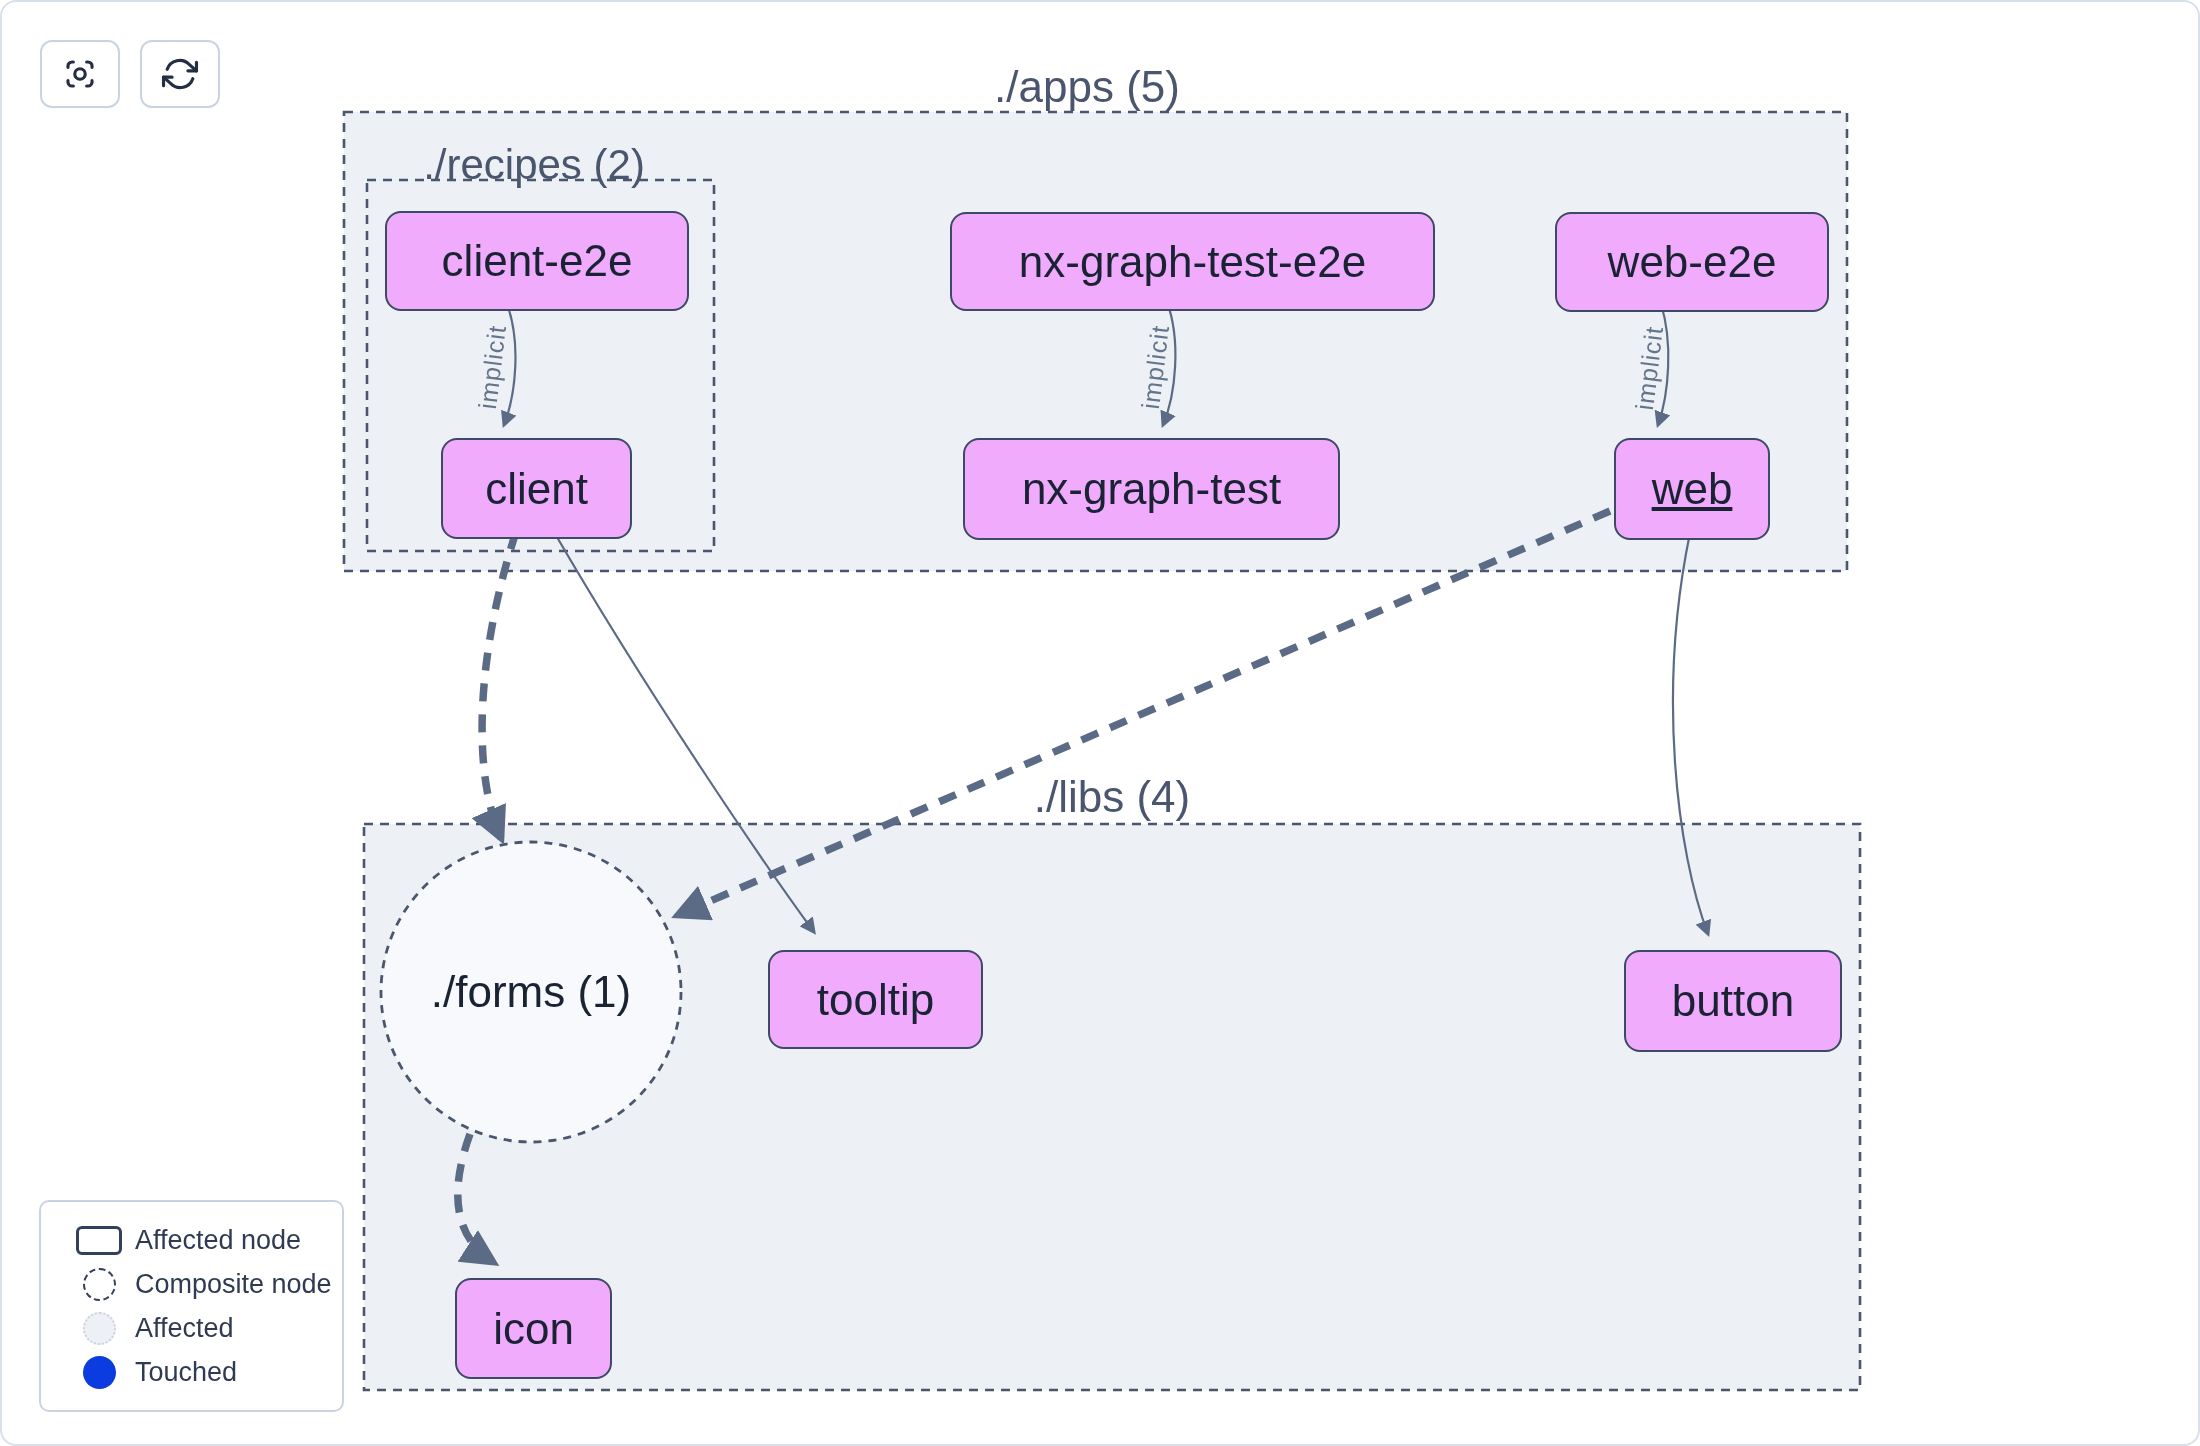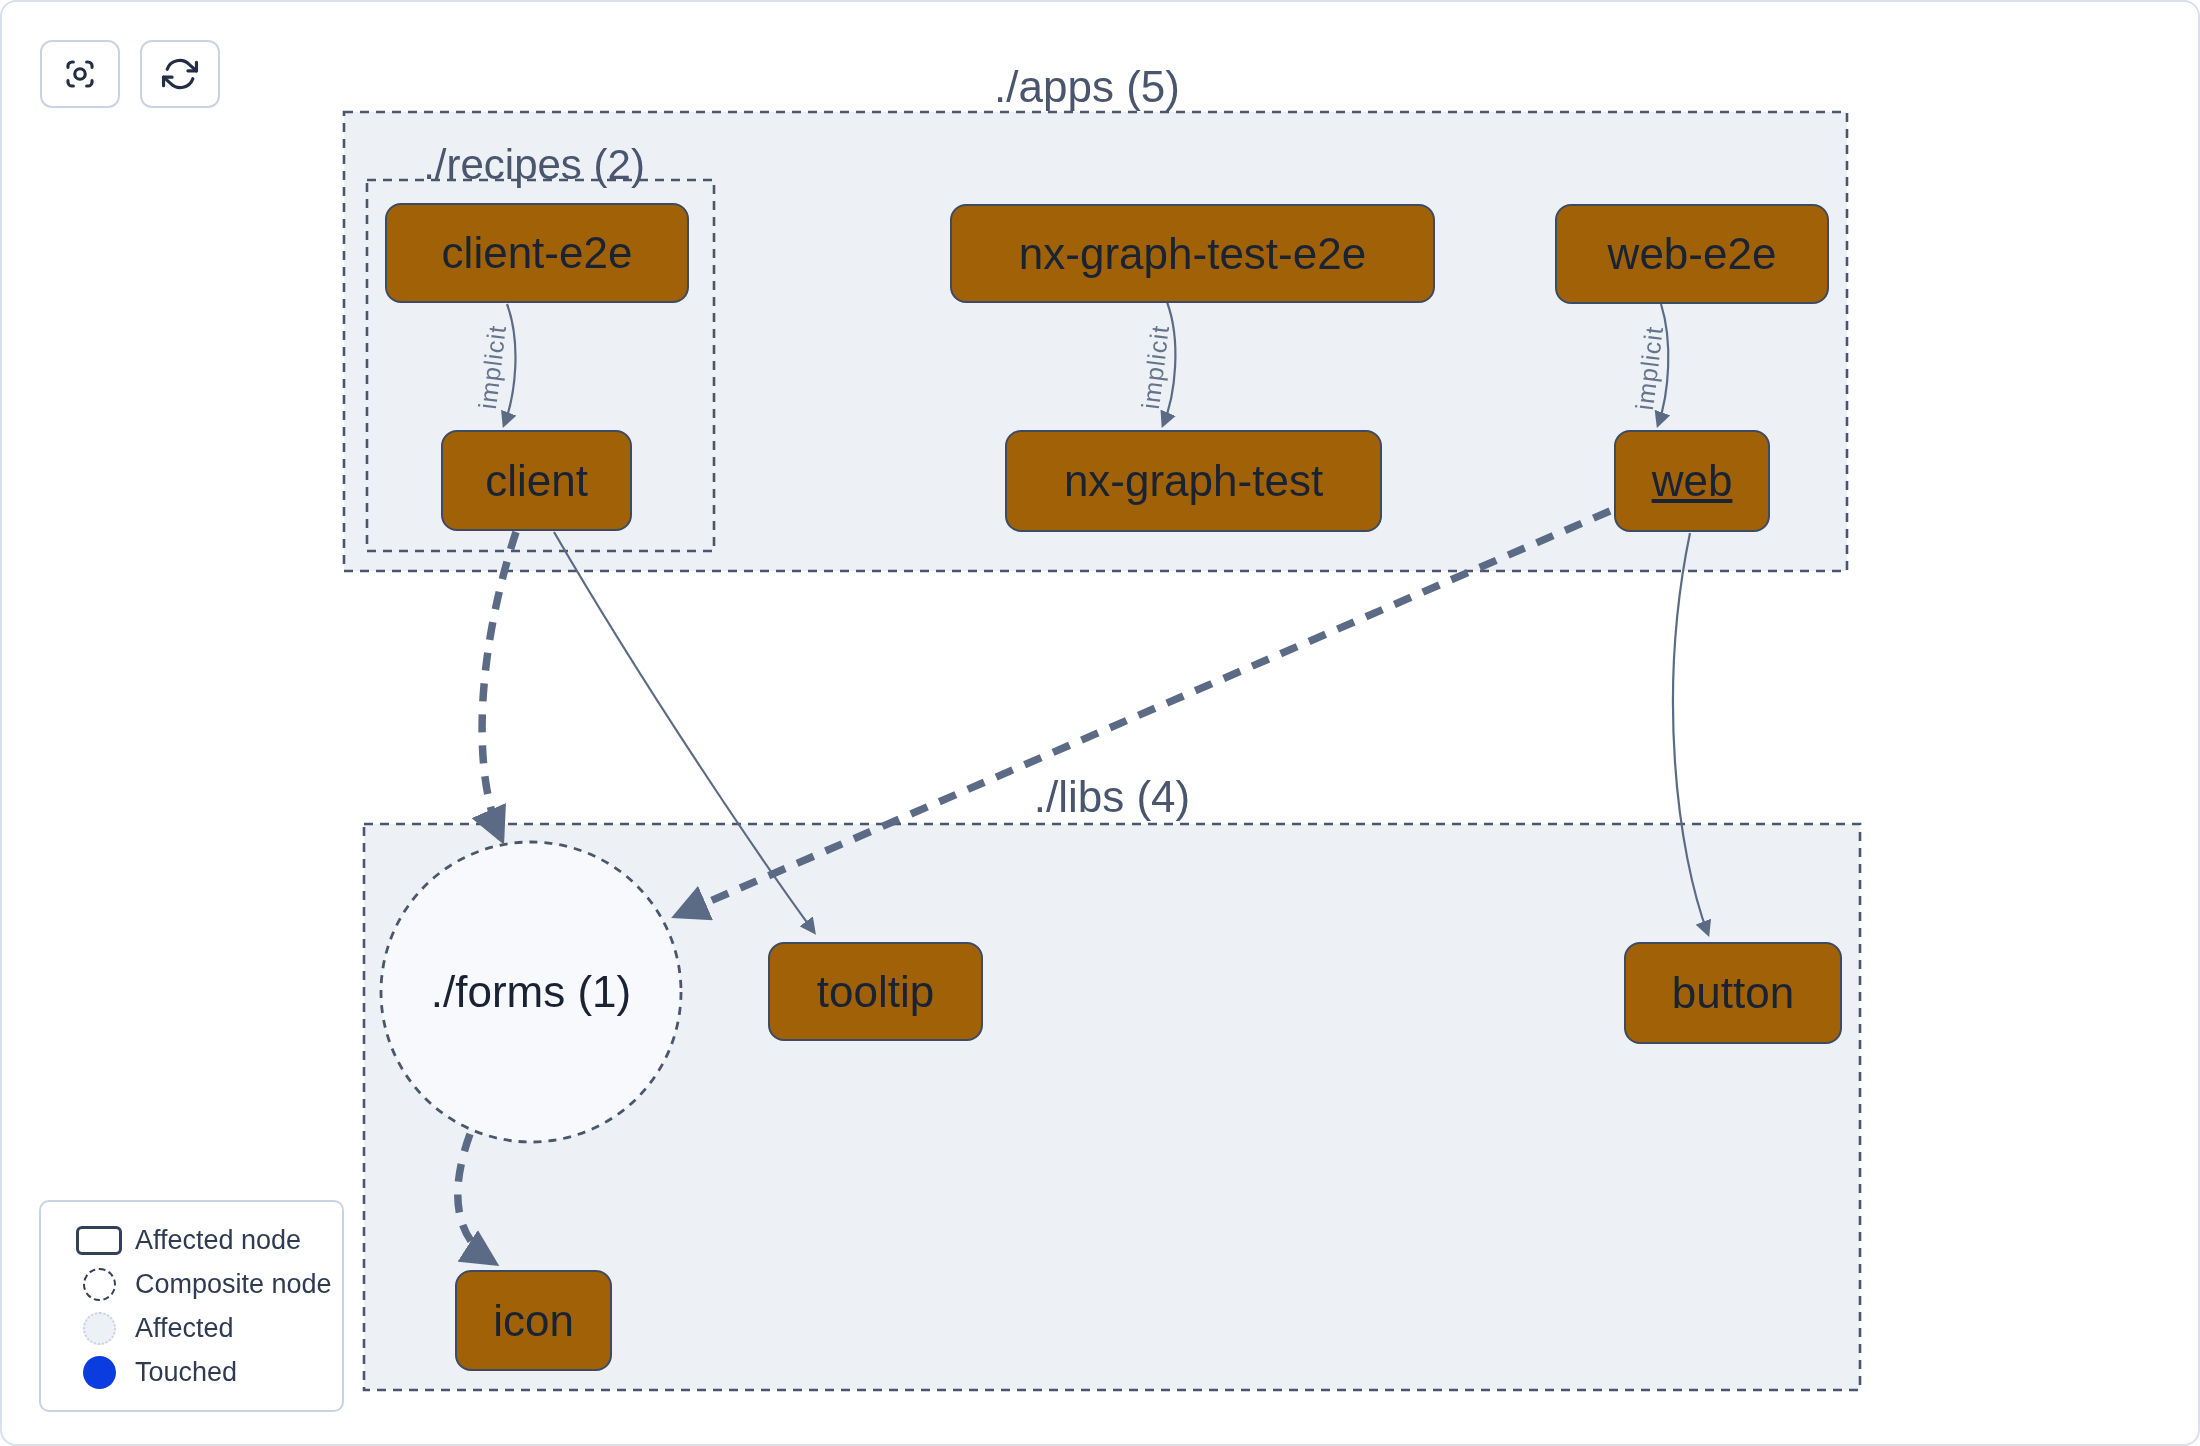--- a/index.html
+++ b/index.html
@@ -10,22 +10,22 @@
     font-family:"Liberation Sans","DejaVu Sans",sans-serif;
   }
   .edges-layer{position:absolute;left:0;top:0;z-index:2;pointer-events:none;}
   .group-title{
     position:absolute;z-index:3;transform:translateX(-50%);
     font-size:44px;color:#49566e;white-space:nowrap;
   }
   .group-title.small{font-size:42px;margin-top:9px;}
   .node{
     position:absolute;z-index:4;display:flex;align-items:center;justify-content:center;
-    background:#a16207;border:2.5px solid #3d4a63;border-radius:16px;
-    font-size:44px;color:#1a2334;cursor:pointer;white-space:nowrap;
+    background:#f0abfc;border:2.5px solid #3d4a63;border-radius:16px;
+    font-size:44px;color:#1a2334;cursor:pointer;white-space:nowrap;margin-top:8px;
   }
   .composite-label{
     position:absolute;z-index:4;transform:translate(-50%,-50%);
     font-size:44px;color:#1a2334;white-space:nowrap;cursor:pointer;
   }
   .edge-label{
     font-size:25px;fill:#64748b;letter-spacing:1px;
     font-family:"Liberation Sans","DejaVu Sans",sans-serif;
   }
   .toolbar{position:absolute;left:38px;top:38px;z-index:6;display:flex;gap:20px;}
@@ -84,21 +84,21 @@
   </svg>
 
   <div class="group-title" style="left:1085px;top:60px;">./apps (5)</div>
   <div class="group-title small" style="left:532px;top:130px;">./recipes (2)</div>
   <div class="group-title" style="left:1110px;top:770px;">./libs (4)</div>
   <div class="composite-label" style="left:529px;top:990px;">./forms (1)</div>
 
   <div class="node" style="left:383px;top:201px;width:304px;height:100px;">client-e2e</div>
   <div class="node" style="left:439px;top:428px;width:191px;height:101px;">client</div>
   <div class="node" style="left:948px;top:202px;width:485px;height:99px;">nx-graph-test-e2e</div>
-  <div class="node" style="left:1003px;top:428px;width:377px;height:102px;">nx-graph-test</div>
+  <div class="node" style="left:961px;top:428px;width:377px;height:102px;">nx-graph-test</div>
   <div class="node" style="left:1553px;top:202px;width:274px;height:100px;">web-e2e</div>
   <div class="node" style="left:1612px;top:428px;width:156px;height:102px;text-decoration:underline;">web</div>
   <div class="node" style="left:766px;top:940px;width:215px;height:99px;">tooltip</div>
   <div class="node" style="left:1622px;top:940px;width:218px;height:102px;">button</div>
   <div class="node" style="left:453px;top:1268px;width:157px;height:101px;">icon</div>
 
   <div class="toolbar">
     <button class="tool-btn">
       <span style="display:flex;">
         <svg viewBox="0 0 24 24" fill="none" stroke="currentColor" stroke-width="2" stroke-linecap="round" stroke-linejoin="round">

